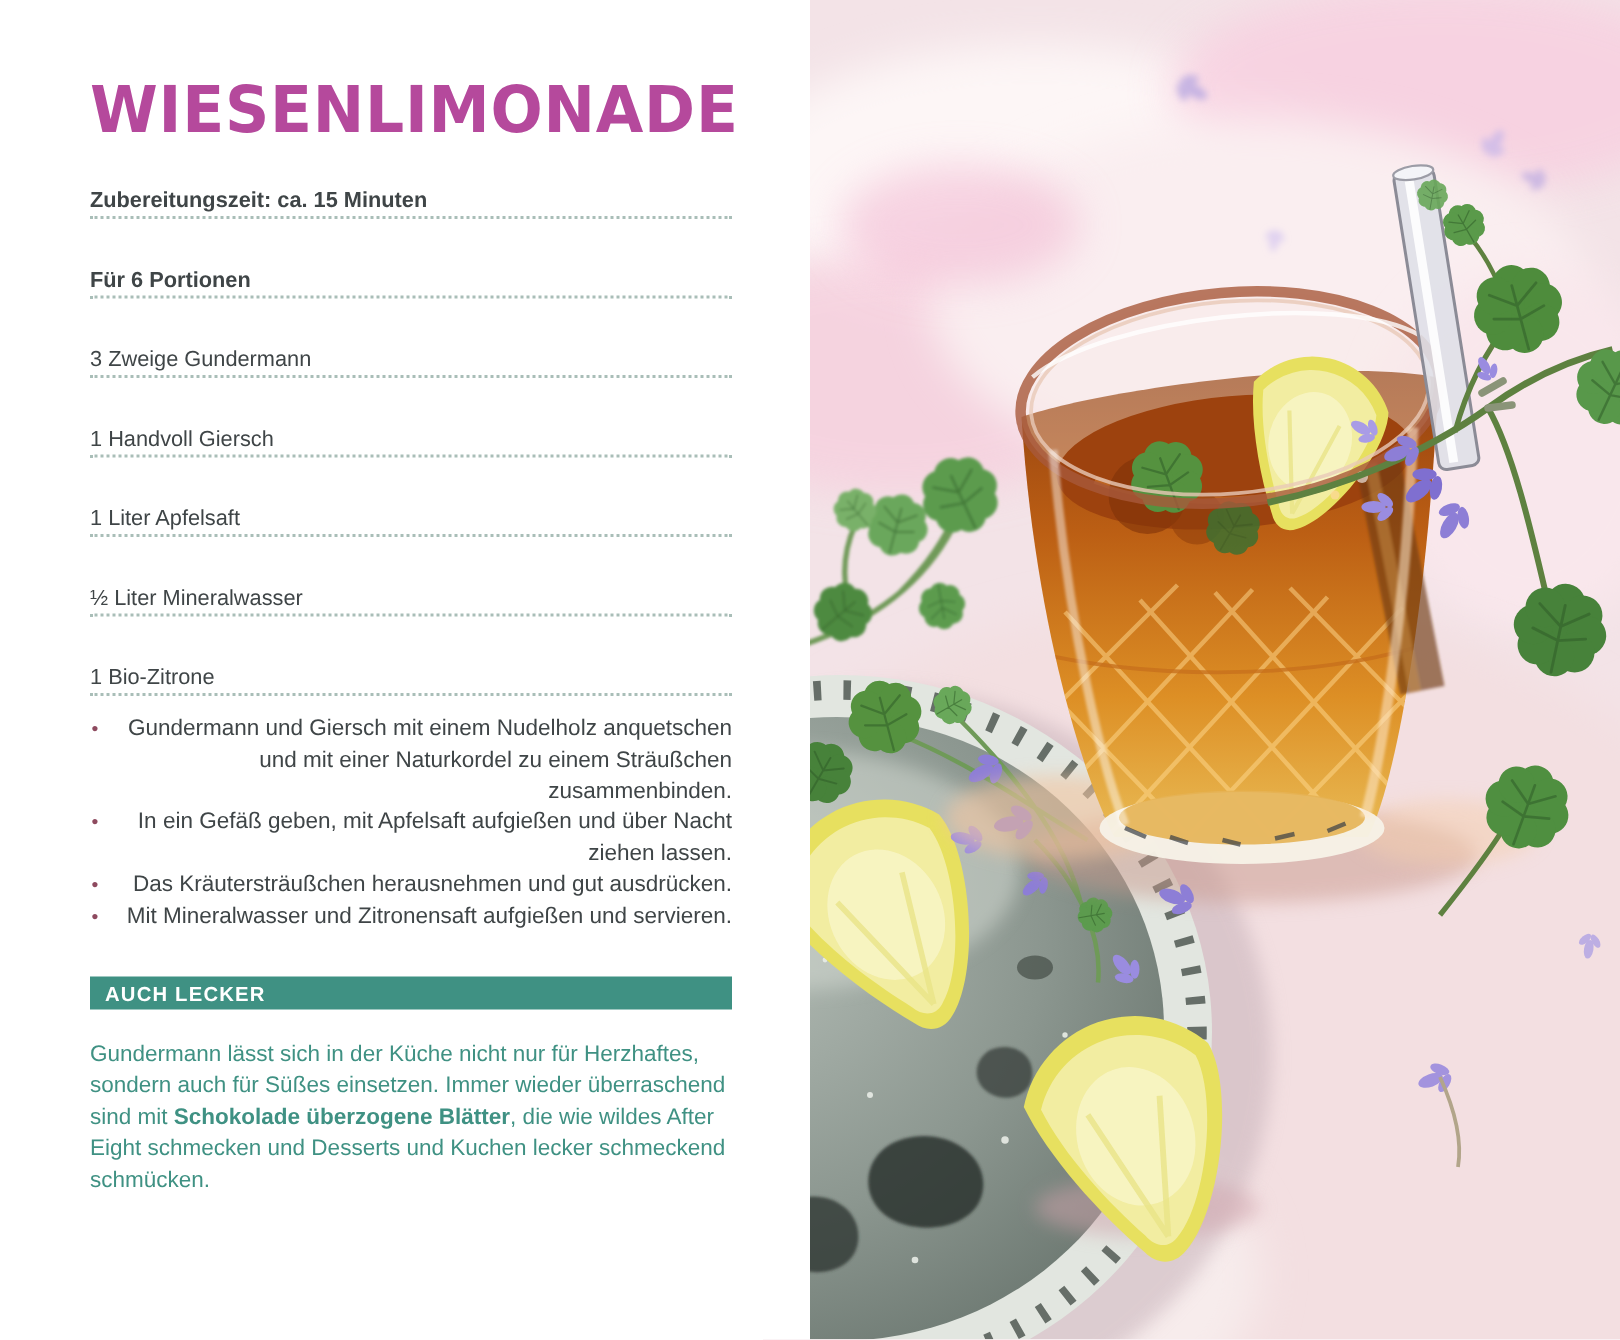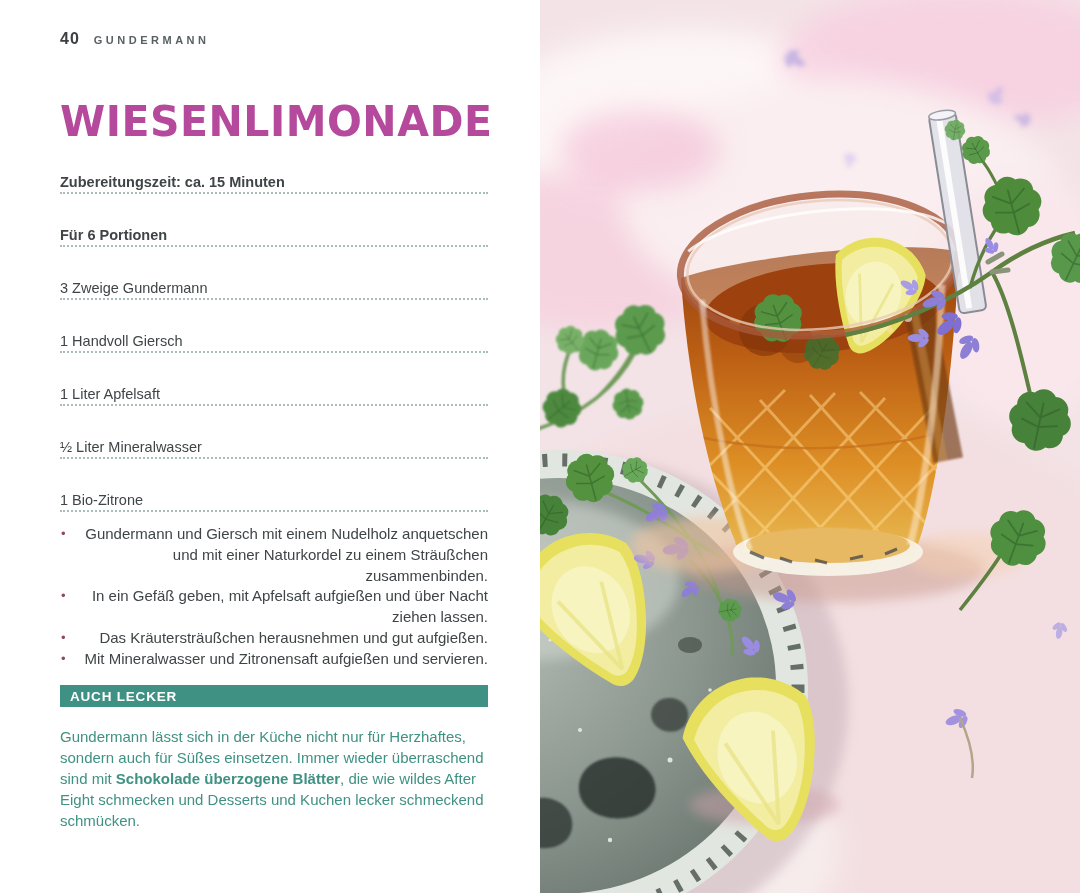--- a/index.html
+++ b/index.html
@@ -26,59 +26,55 @@
     font-size:14.5px; line-height:15px; color:var(--c-text,#3f4547);
     padding:2px 0 2px; border-bottom:2px dotted var(--c-dotted,#a9beb8);margin-top:32px;
   }
   .info-list li.bold { font-weight:bold; }
 
   .steps { list-style:none; margin:12px 0 0; padding:0;text-align:right; }
   .steps li { position:relative; font-size:15px; line-height:20.8px; color:var(--c-text,#3f4547); padding-left:14px; }
   .steps li::before { content:"\2022"; position:absolute; left:1px; top:0; font-size:13px; color:var(--c-bullet,#8e4a5f); }
 
   .tip-banner {
-    margin-top:15px; background:var(--c-teal,#3f9183); color:#ffffff;
+    margin-top:29px; background:var(--c-teal,#3f9183); color:#ffffff;
     font-size:13.5px; font-weight:bold; letter-spacing:0.8px; padding:4px 10px 3px;
   }
   .tip-text { margin:19px 0 0; font-size:15px; line-height:21.2px; color:var(--c-teal,#3f9183); }
   .tip-text strong { font-weight:bold; }
 
   .photo {
     position:absolute; left:540px; top:0; width:540px; height:893px;
     background:var(--c-photo_bg,#f3e3e7); overflow:hidden;
   }
   .photo svg { display:block; }
 </style>
 </head>
 <body>
 
 <div class="book-page">
   <div class="left-col">
 
-    <header class="running-head">
-      <span class="pagenum">40</span>
-      <span class="chapter">GUNDERMANN</span>
-    </header>
 
     <h1 class="title">WIESENLIMONADE</h1>
 
     <ul class="info-list">
       <li class="bold">Zubereitungszeit: ca. 15 Minuten</li>
       <li class="bold">Für 6 Portionen</li>
       <li>3 Zweige Gundermann</li>
       <li>1 Handvoll Giersch</li>
       <li>1 Liter Apfelsaft</li>
       <li>½ Liter Mineralwasser</li>
       <li>1 Bio-Zitrone</li>
     </ul>
 
     <ul class="steps">
       <li>Gundermann und Giersch mit einem Nudelholz anquetschen und mit einer Naturkordel zu einem Sträußchen zusammenbinden.</li>
       <li>In ein Gefäß geben, mit Apfelsaft aufgießen und über Nacht ziehen lassen.</li>
-      <li>Das Kräutersträußchen herausnehmen und gut aufgießen.</li>
+      <li>Das Kräutersträußchen herausnehmen und gut ausdrücken.</li>
       <li>Mit Mineralwasser und Zitronensaft aufgießen und servieren.</li>
     </ul>
 
     <div class="tip-banner">
       <span>AUCH LECKER</span>
     </div>
     <p class="tip-text"><span>Gundermann lässt sich in der Küche nicht nur für Herzhaftes, sondern auch für Süßes einsetzen. Immer wieder überraschend sind mit </span><strong>Schokolade überzogene Blätter</strong><span>, die wie wildes After Eight schmecken und Desserts und Kuchen lecker schmeckend schmücken.</span></p>
   </div>
 
   <div class="photo" role="img" aria-label="Glas Wiesenlimonade mit Glas-Trinkhalm, Zitronenecke und Gundermann-Zweig mit lila Blüten; daneben Keramikteller mit Zitronenspalten und Kräutern auf rosa Untergrund">

